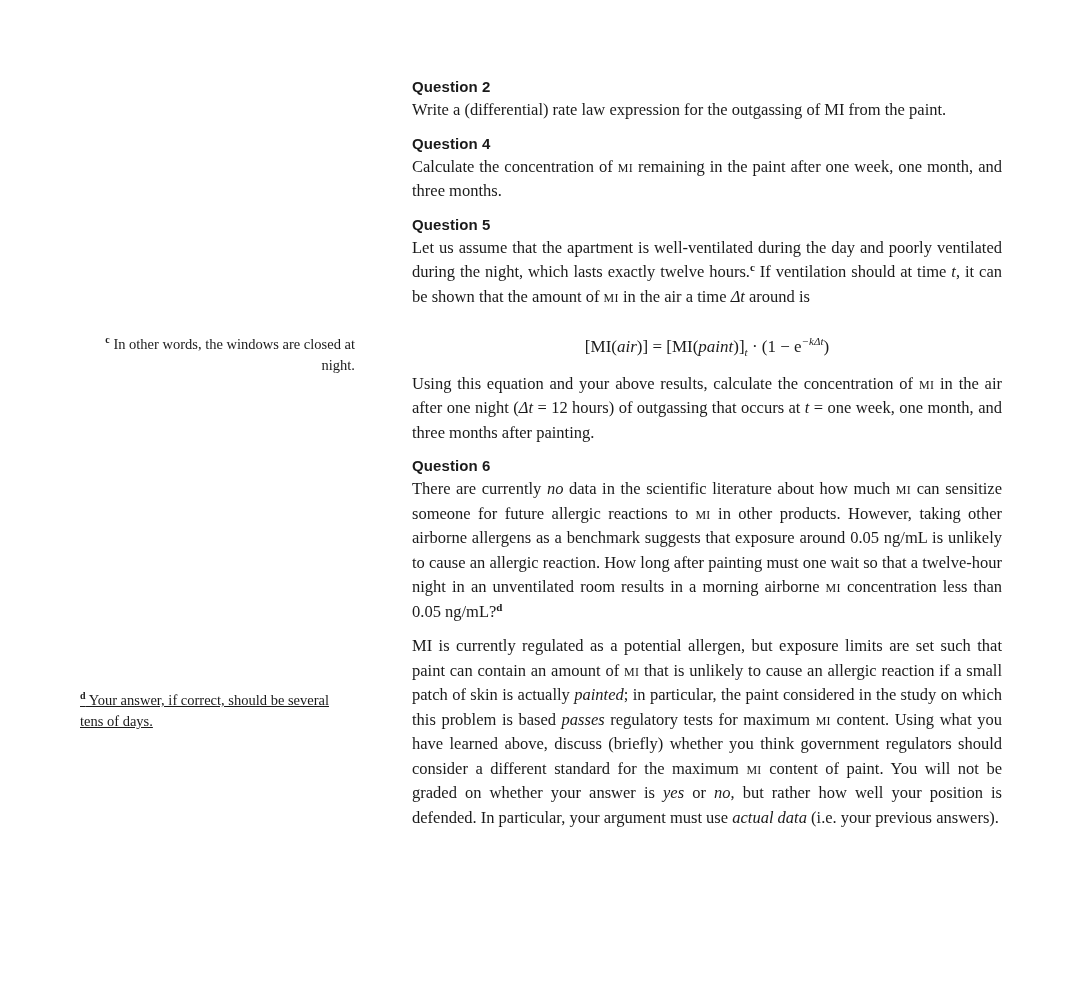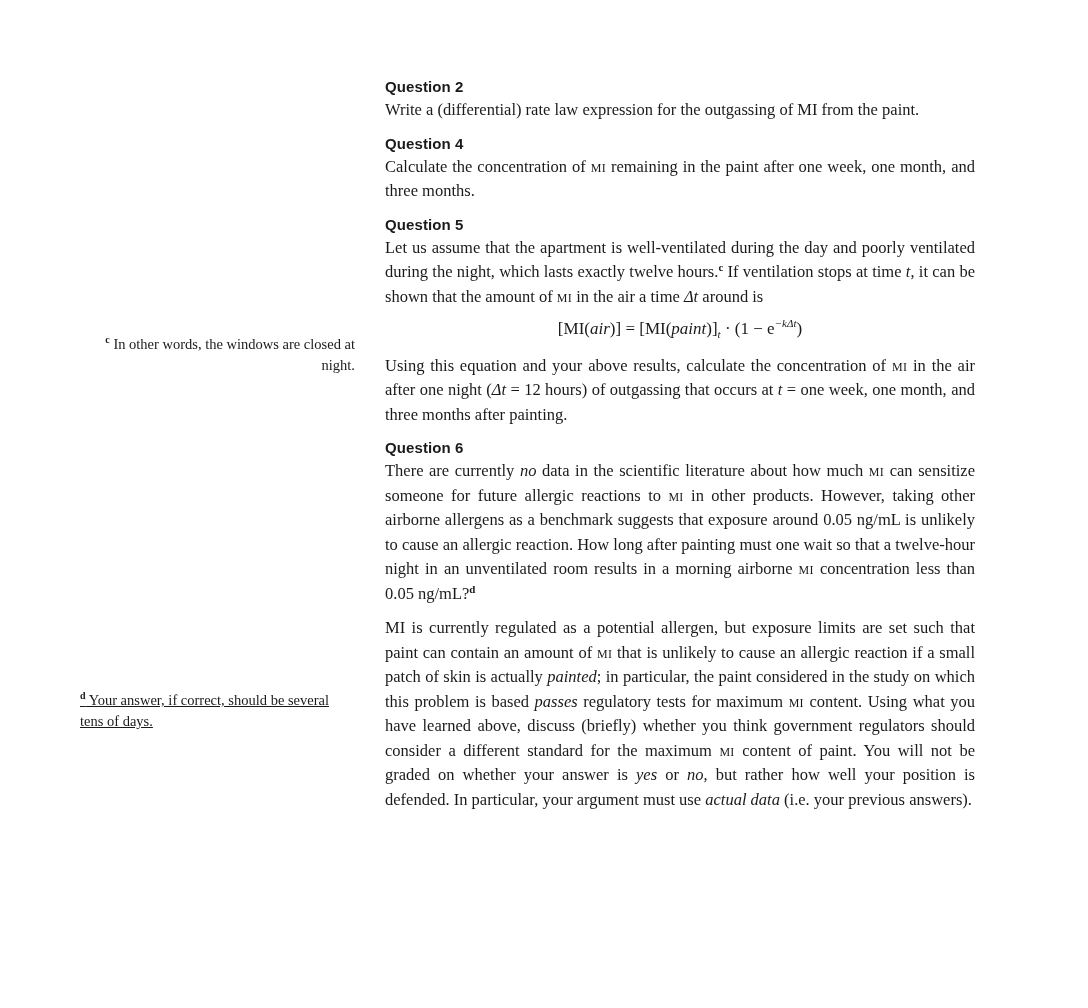--- a/index.html
+++ b/index.html
@@ -2,33 +2,33 @@
 <html><head>
 <meta charset="utf-8">
 <style>
   html, body { margin: 0; padding: 0; background: #ffffff; }
   body {
     width: 1088px; height: 1008px; position: relative; overflow: hidden;
     font-family: "Liberation Serif", "DejaVu Serif", serif;
     color: #1a1a1a;
   }
   .main {
-    position: absolute; left: 385px; width: 590px; top: 76px;
+    position: absolute; left: 412px; width: 590px; top: 76px;
     font-size: 16.5px; line-height: 24.5px;
   }
   .q { margin-bottom: 10px; }
   .qh {
     font-family: "Liberation Sans", "DejaVu Sans", sans-serif;
     font-weight: bold; font-size: 15px; line-height: 22px;
     letter-spacing: 0.1px;
   }
   .qp { text-align: justify; }
   .sc { font-variant: small-caps; text-transform: lowercase; letter-spacing: 0.3px; }
   .eq {
-    text-align: center; margin: 8px 0 12px 0; font-size: 17px;
+    text-align: center; margin: 26px 0 12px 0; font-size: 17px;
   }
   sup { font-size: 11px; line-height: 0; font-weight: bold; vertical-align: super; }
   sub { font-size: 11px; line-height: 0; }
   .eq sup { font-weight: normal; font-style: italic; }
   .margin-note {
     position: absolute; left: 80px; width: 275px;
     font-size: 14.5px; line-height: 21px;
   }
   .margin-note sup { font-size: 10px; }
 </style>
@@ -43,21 +43,21 @@
   </div>
 
 
   <div class="q">
     <div class="qh">Question 4</div>
     <div class="qp"><span>Calculate the concentration of </span><span class="sc">MI</span><span> remaining in the paint after one week, one month, and three months.</span></div>
   </div>
 
   <div class="q">
     <div class="qh">Question 5</div>
-    <div class="qp"><span>Let us assume that the apartment is well-ventilated during the day and poorly ventilated during the night, which lasts exactly twelve hours.</span><sup>c</sup><span> If ventilation stops at time </span><i>t</i><span>, it can be shown that the amount of </span><span class="sc">MI</span><span> in the air a time </span><i>Δt</i><span> around is</span></div>
+    <div class="qp"><span>Let us assume that the apartment is well-ventilated during the day and poorly ventilated during the night, which lasts exactly twelve hours.</span><sup>c</sup><span> If ventilation should at time </span><i>t</i><span>, it can be shown that the amount of </span><span class="sc">MI</span><span> in the air a time </span><i>Δt</i><span> around is</span></div>
     <div class="eq"><span>[MI(</span><i>air</i><span>)] = [MI(</span><i>paint</i><span>)]</span><sub><i>t</i></sub><span> · (1 − e</span><sup>−kΔt</sup><span>)</span></div>
     <div class="qp"><span>Using this equation and your above results, calculate the concentration of </span><span class="sc">MI</span><span> in the air after one night (</span><i>Δt</i><span> = 12 hours) of outgassing that occurs at </span><i>t</i><span> = one week, one month, and three months after painting.</span></div>
   </div>
 
   <div class="q">
     <div class="qh">Question 6</div>
     <div class="qp"><span>There are currently </span><i>no</i><span> data in the scientific literature about how much </span><span class="sc">MI</span><span> can sensitize someone for future allergic reactions to </span><span class="sc">MI</span><span> in other products.  However, taking other airborne allergens as a benchmark suggests that exposure around 0.05 ng/mL is unlikely to cause an allergic reaction.  How long after painting must one wait so that a twelve-hour night in an unventilated room results in a morning airborne </span><span class="sc">MI</span><span> concentration less than 0.05 ng/mL?</span><sup>d</sup></div>
   </div>
 
   <div class="q">

